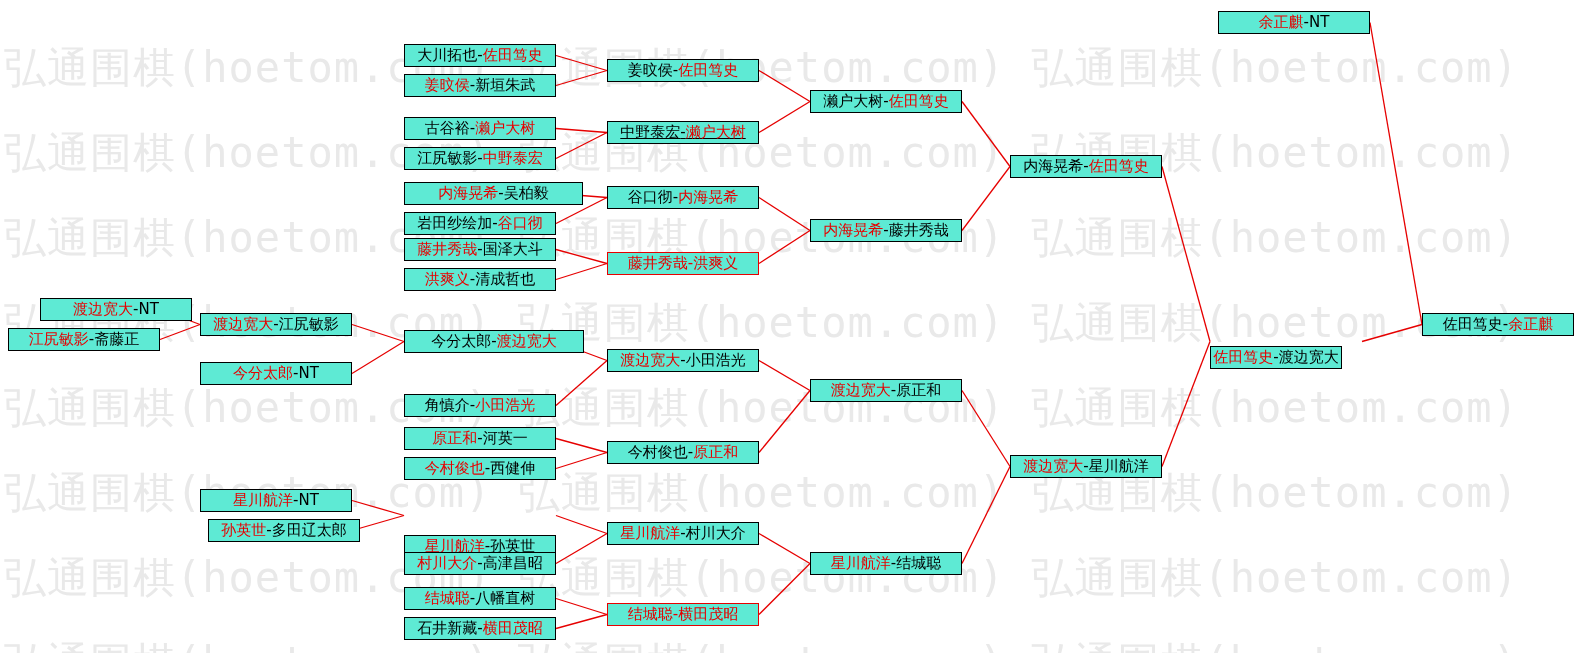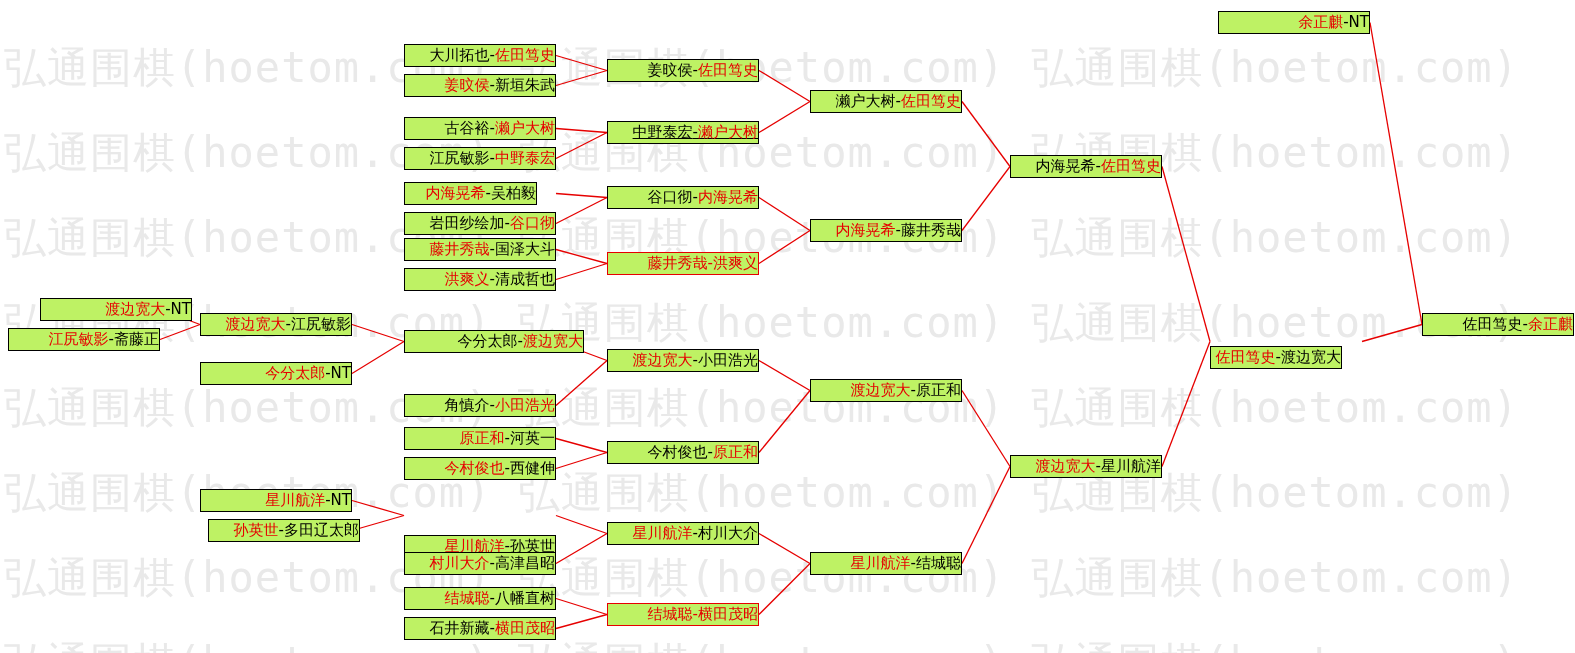--- a/index.html
+++ b/index.html
@@ -39,22 +39,22 @@
     z-index: 1;
   }
   #boxes-layer {
     position: absolute;
     inset: 0;
     z-index: 2;
   }
   .match-box {
     position: absolute;
     box-sizing: border-box;
-    background: #bef264;
-    text-align: right;
+    background: #5eead4;
+    text-align: center;
     font-size: 15px;
     line-height: 21px;
     white-space: nowrap;
     overflow: hidden;
   }
 </style>
 </head>
 <body>
 
 <div id="canvas">
@@ -109,21 +109,21 @@
       <line x1="1370" y1="22.5" x2="1422" y2="324.5" stroke="#e60000" stroke-width="1.3"></line>
     </svg>
   <div id="boxes-layer">
       <div class="match-box" style="left: 404px; top: 44px; width: 152px; height: 23px; border: 1px solid rgb(0, 0, 0);"><span style="color: rgb(0, 0, 0);">大川拓也</span><span style="color: rgb(0, 0, 0);">-</span><span style="color: rgb(230, 0, 0);">佐田笃史</span></div>
       <div class="match-box" style="left: 404px; top: 74px; width: 152px; height: 23px; border: 1px solid rgb(0, 0, 0);"><span style="color: rgb(230, 0, 0);">姜旼侯</span><span style="color: rgb(0, 0, 0);">-</span><span style="color: rgb(0, 0, 0);">新垣朱武</span></div>
       <div class="match-box" style="left: 607px; top: 59px; width: 152px; height: 23px; border: 1px solid rgb(0, 0, 0);"><span style="color: rgb(0, 0, 0);">姜旼侯</span><span style="color: rgb(0, 0, 0);">-</span><span style="color: rgb(230, 0, 0);">佐田笃史</span></div>
       <div class="match-box" style="left: 404px; top: 117px; width: 152px; height: 23px; border: 1px solid rgb(0, 0, 0);"><span style="color: rgb(0, 0, 0);">古谷裕</span><span style="color: rgb(0, 0, 0);">-</span><span style="color: rgb(230, 0, 0);">濑户大树</span></div>
       <div class="match-box" style="left: 404px; top: 147px; width: 152px; height: 23px; border: 1px solid rgb(0, 0, 0);"><span style="color: rgb(0, 0, 0);">江尻敏影</span><span style="color: rgb(0, 0, 0);">-</span><span style="color: rgb(230, 0, 0);">中野泰宏</span></div>
       <div class="match-box" style="left: 607px; top: 121px; width: 152px; height: 23px; border: 1px solid rgb(0, 0, 0); text-decoration: underline;"><span style="color: rgb(0, 0, 0);">中野泰宏</span><span style="color: rgb(0, 0, 0);">-</span><span style="color: rgb(230, 0, 0);">濑户大树</span></div>
       <div class="match-box" style="left: 810px; top: 90px; width: 152px; height: 23px; border: 1px solid rgb(0, 0, 0);"><span style="color: rgb(0, 0, 0);">濑户大树</span><span style="color: rgb(0, 0, 0);">-</span><span style="color: rgb(230, 0, 0);">佐田笃史</span></div>
-      <div class="match-box" style="left: 404px; top: 182px; width: 133px; height: 23px; border: 1px solid rgb(0, 0, 0);"><span style="color: rgb(230, 0, 0);">内海晃希</span><span style="color: rgb(0, 0, 0);">-</span><span style="color: rgb(0, 0, 0);">吴柏毅</span></div>
+      <div class="match-box" style="left: 404px; top: 182px; width: 179px; height: 23px; border: 1px solid rgb(0, 0, 0);"><span style="color: rgb(230, 0, 0);">内海晃希</span><span style="color: rgb(0, 0, 0);">-</span><span style="color: rgb(0, 0, 0);">吴柏毅</span></div>
       <div class="match-box" style="left: 404px; top: 212px; width: 152px; height: 23px; border: 1px solid rgb(0, 0, 0);"><span style="color: rgb(0, 0, 0);">岩田纱绘加</span><span style="color: rgb(0, 0, 0);">-</span><span style="color: rgb(230, 0, 0);">谷口彻</span></div>
       <div class="match-box" style="left: 607px; top: 186px; width: 152px; height: 23px; border: 1px solid rgb(0, 0, 0);"><span style="color: rgb(0, 0, 0);">谷口彻</span><span style="color: rgb(0, 0, 0);">-</span><span style="color: rgb(230, 0, 0);">内海晃希</span></div>
       <div class="match-box" style="left: 404px; top: 238px; width: 152px; height: 23px; border: 1px solid rgb(0, 0, 0);"><span style="color: rgb(230, 0, 0);">藤井秀哉</span><span style="color: rgb(0, 0, 0);">-</span><span style="color: rgb(0, 0, 0);">国泽大斗</span></div>
       <div class="match-box" style="left: 404px; top: 268px; width: 152px; height: 23px; border: 1px solid rgb(0, 0, 0);"><span style="color: rgb(230, 0, 0);">洪爽义</span><span style="color: rgb(0, 0, 0);">-</span><span style="color: rgb(0, 0, 0);">清成哲也</span></div>
       <div class="match-box" style="left: 607px; top: 252px; width: 152px; height: 23px; border: 1px solid rgb(230, 0, 0);"><span style="color: rgb(230, 0, 0);">藤井秀哉</span><span style="color: rgb(230, 0, 0);">-</span><span style="color: rgb(230, 0, 0);">洪爽义</span></div>
       <div class="match-box" style="left: 810px; top: 219px; width: 152px; height: 23px; border: 1px solid rgb(0, 0, 0);"><span style="color: rgb(230, 0, 0);">内海晃希</span><span style="color: rgb(0, 0, 0);">-</span><span style="color: rgb(0, 0, 0);">藤井秀哉</span></div>
       <div class="match-box" style="left: 1010px; top: 155px; width: 152px; height: 23px; border: 1px solid rgb(0, 0, 0);"><span style="color: rgb(0, 0, 0);">内海晃希</span><span style="color: rgb(0, 0, 0);">-</span><span style="color: rgb(230, 0, 0);">佐田笃史</span></div>
       <div class="match-box" style="left: 8px; top: 298px; width: 152px; height: 23px; border: 1px solid rgb(0, 0, 0); margin-left: 32px;"><span style="color: rgb(230, 0, 0);">渡边宽大</span><span style="color: rgb(0, 0, 0);">-</span><span style="color: rgb(0, 0, 0);">NT</span></div>
       <div class="match-box" style="left: 8px; top: 328px; width: 152px; height: 23px; border: 1px solid rgb(0, 0, 0);"><span style="color: rgb(230, 0, 0);">江尻敏影</span><span style="color: rgb(0, 0, 0);">-</span><span style="color: rgb(0, 0, 0);">斋藤正</span></div>
       <div class="match-box" style="left: 200px; top: 313px; width: 152px; height: 23px; border: 1px solid rgb(0, 0, 0);"><span style="color: rgb(230, 0, 0);">渡边宽大</span><span style="color: rgb(0, 0, 0);">-</span><span style="color: rgb(0, 0, 0);">江尻敏影</span></div>

